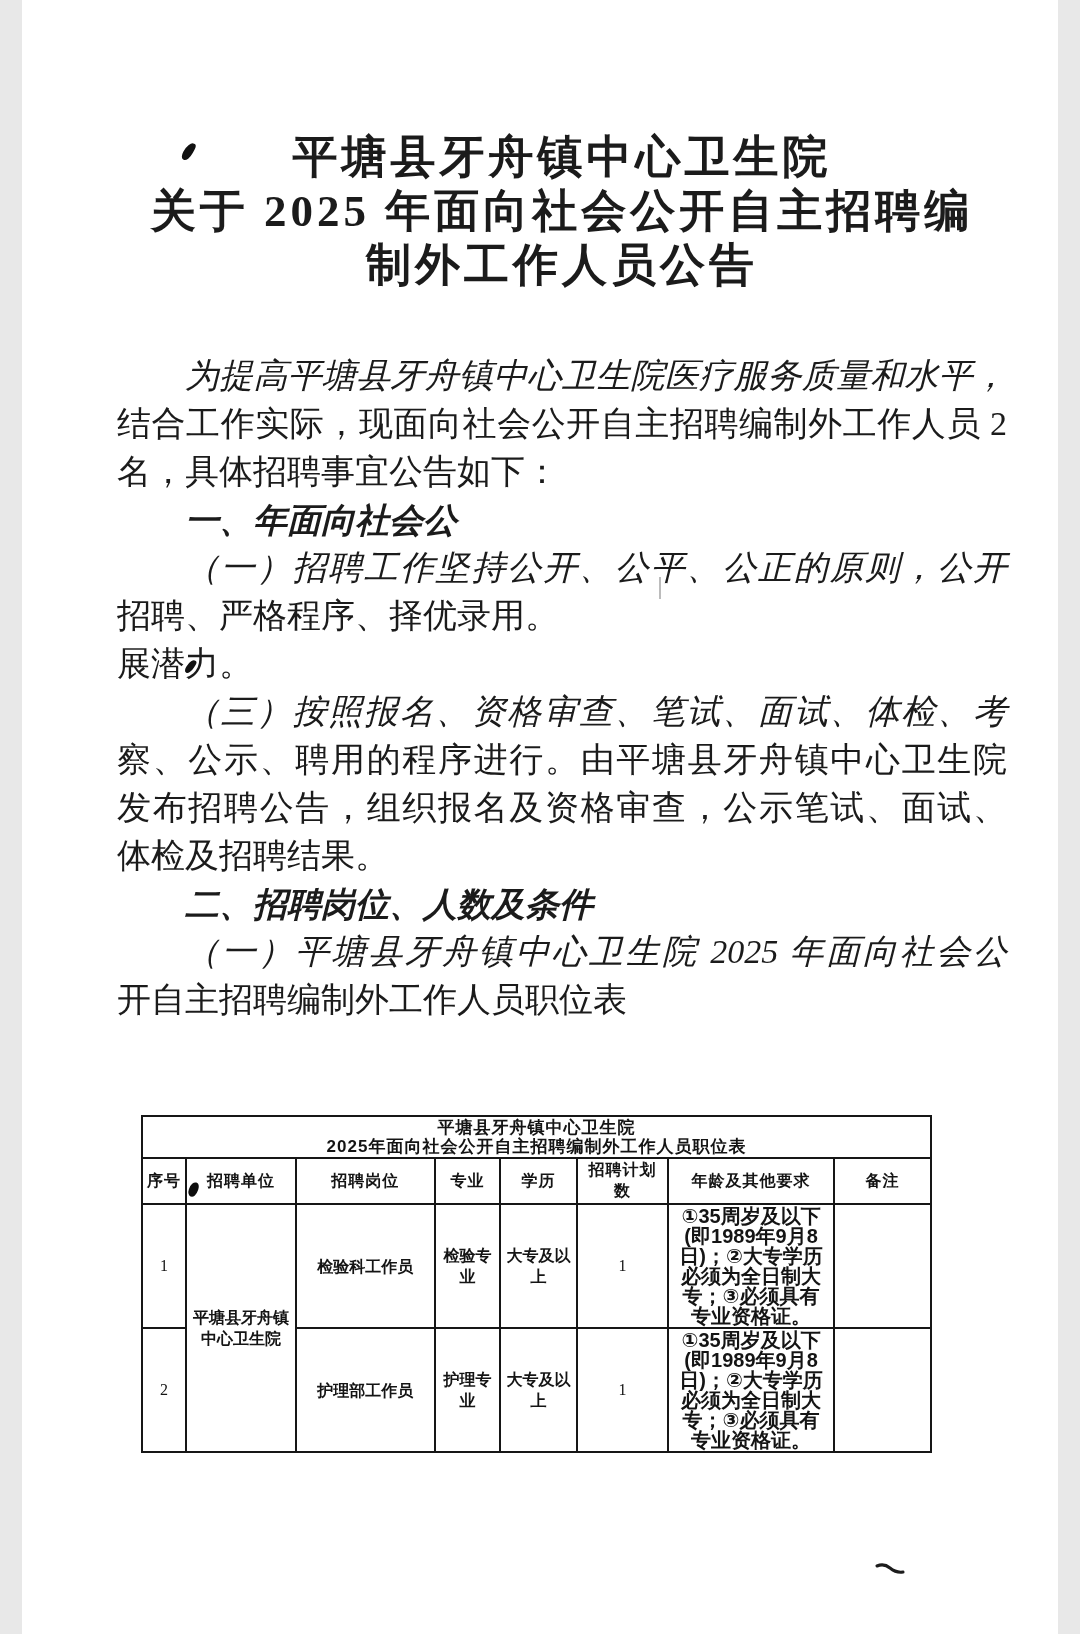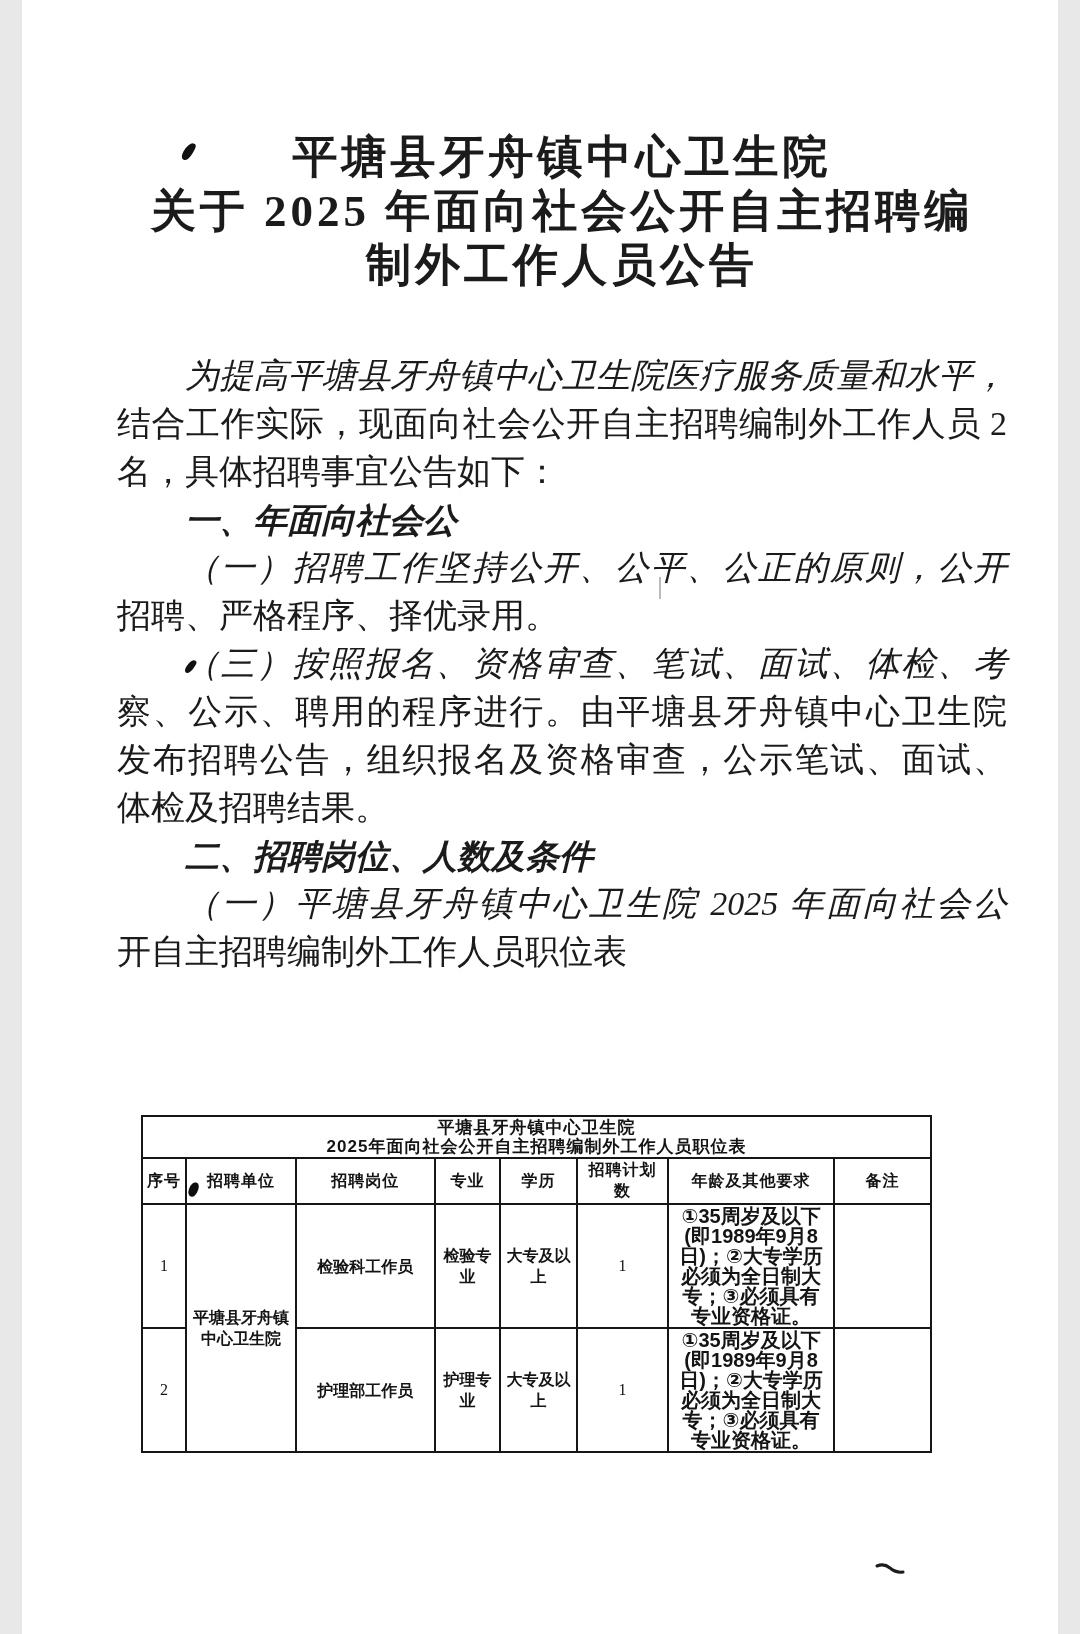--- a/index.html
+++ b/index.html
@@ -86,20 +86,21 @@
     <div class="title-line">制外工作人员公告</div>
   </div>
 
   <div class="body-block">
     <div class="body-line indent fill">为提高平塘县牙舟镇中心卫生院医疗服务质量和水平，</div>
     <div class="body-line fill">结合工作实际，现面向社会公开自主招聘编制外工作人员 2</div>
     <div class="body-line">名，具体招聘事宜公告如下：</div>
     <div class="body-line indent bold">一、年面向社会公</div>
     <div class="body-line indent fill">（一）招聘工作坚持公开、公平、公正的原则，公开</div>
     <div class="body-line">招聘、严格程序、择优录用。</div>
+    <div class="body-line">展潜力。</div>
     <div class="body-line indent fill">（三）按照报名、资格审查、笔试、面试、体检、考</div>
     <div class="body-line fill">察、公示、聘用的程序进行。由平塘县牙舟镇中心卫生院</div>
     <div class="body-line fill">发布招聘公告，组织报名及资格审查，公示笔试、面试、</div>
     <div class="body-line">体检及招聘结果。</div>
     <div class="body-line indent bold">二、招聘岗位、人数及条件</div>
     <div class="body-line indent fill">（一）平塘县牙舟镇中心卫生院 2025 年面向社会公</div>
     <div class="body-line">开自主招聘编制外工作人员职位表</div>
   </div>
 
   <table class="position-table">

